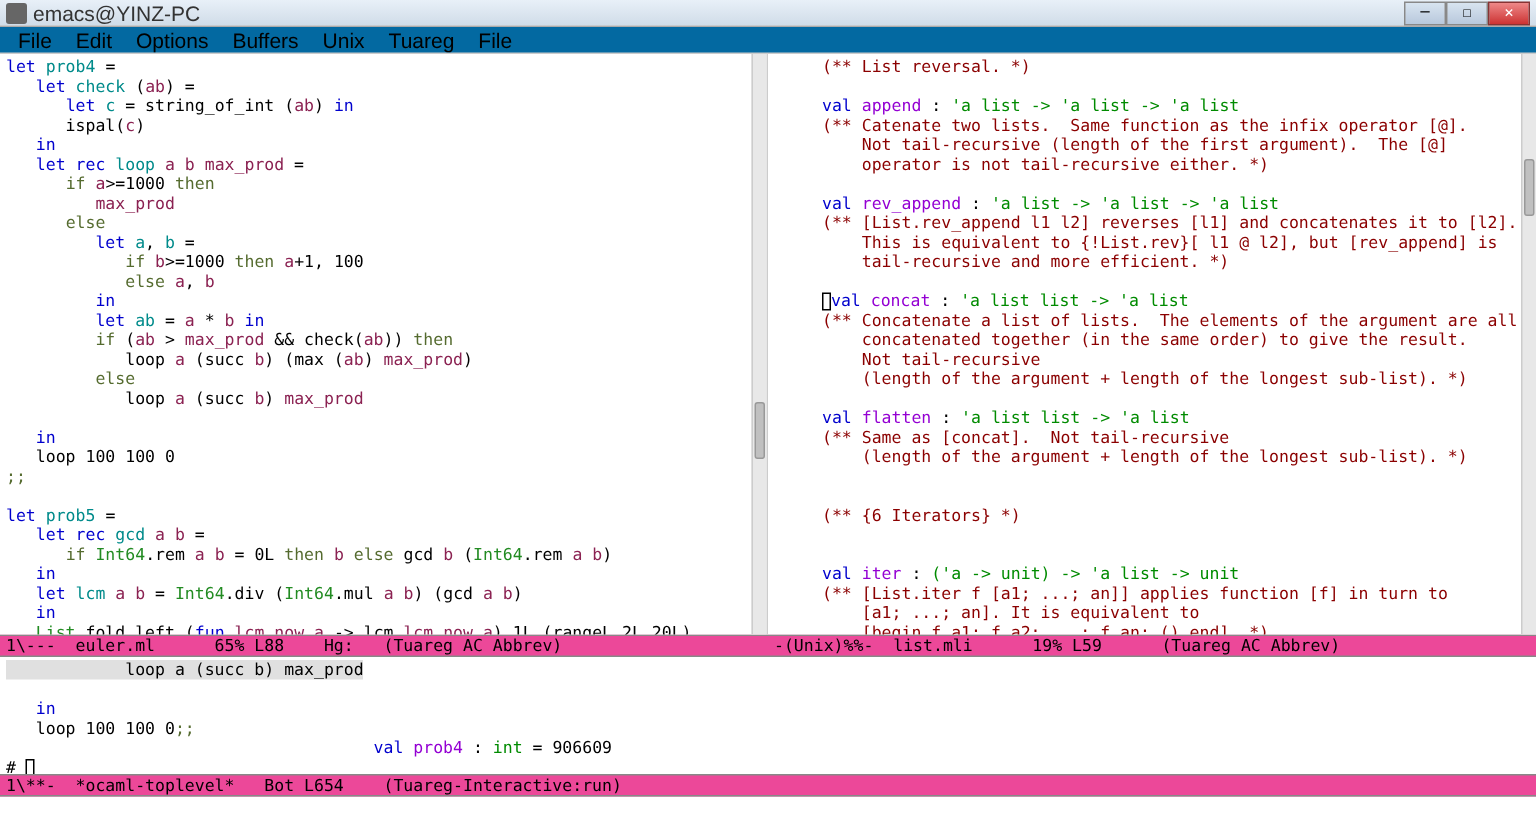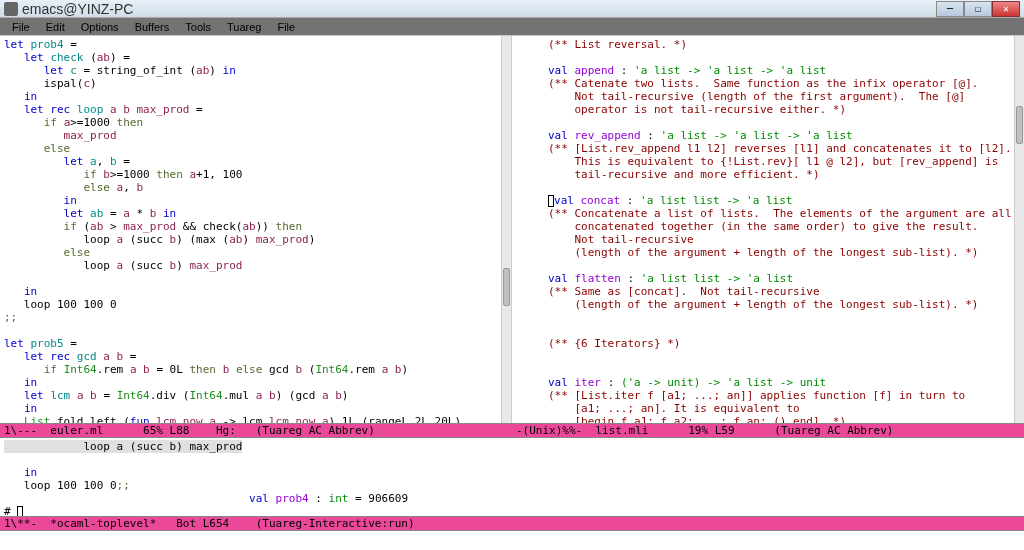--- a/index.html
+++ b/index.html
@@ -4,21 +4,21 @@
   <style>
     * { margin: 0; padding: 0; box-sizing: border-box; }
     body { font-family: 'DejaVu Sans Mono', 'Consolas', monospace; font-size: 11px; background: #fff; overflow: hidden; width: 1024px; height: 550px; }
     .titlebar { height: 18px; background: linear-gradient(to bottom, #e8f0f8, #d0dce8); border-bottom: 1px solid #aaa; display: flex; align-items: center; padding: 0 4px; position: relative; }
     .titlebar-icon { width: 14px; height: 14px; background: #666; margin-right: 4px; border-radius: 2px; }
     .titlebar-text { font-family: 'Segoe UI', sans-serif; font-size: 14px; color: #333; flex: 1; }
     .titlebar-buttons { display: flex; gap: 0; }
     .titlebar-btn { width: 28px; height: 16px; display: flex; align-items: center; justify-content: center; font-size: 10px; cursor: pointer; }
     .titlebar-btn.min, .titlebar-btn.max { background: linear-gradient(to bottom, #d8e4f0, #b8c8dc); border: 1px solid #888; }
     .titlebar-btn.close { background: linear-gradient(to bottom, #e88, #c33); border: 1px solid #833; color: white; }
-    .menubar { height: 18px; background: #737373; border-bottom: 1px solid #ccc; display: flex; align-items: center; padding: 0 4px; font-family: 'Segoe UI', sans-serif; font-size: 11px; }
+    .menubar { height: 18px; background: #0369a1; border-bottom: 1px solid #ccc; display: flex; align-items: center; padding: 0 4px; font-family: 'Segoe UI', sans-serif; font-size: 14px; }
     .menu-item { padding: 0 8px; cursor: pointer; }
     .editor-area { height: 495px; display: flex; flex-direction: column; }
     .top-panes { display: flex; height: 387px; }
     .pane { position: relative; overflow: hidden; background: #fff; }
     .pane.left { width: 50%; border-right: 1px solid #ccc; }
     .pane.right { width: 50%; padding-left: 32px; }
     .code-content { padding: 2px 4px; line-height: 13px; font-size: 11px; white-space: pre; overflow: hidden; }
     .mode-line { height: 15px; background: #ec4899; border-top: 1px solid #888; border-bottom: 1px solid #888; font-size: 11px; padding: 0 4px; display: flex; align-items: center; white-space: pre; }
     .bottom-pane { height: 93px; overflow: hidden; }
     .minibuffer { height: 15px; background: #fff; padding: 0 4px; font-size: 11px; display: flex; align-items: center; }
@@ -48,21 +48,21 @@
     <div class="titlebar-btn max">☐</div>
     <div class="titlebar-btn close">✕</div>
   </div>
 </div>
 
 <div class="menubar" id="menubar">
     <div class="menu-item">File</div>
     <div class="menu-item">Edit</div>
     <div class="menu-item">Options</div>
     <div class="menu-item">Buffers</div>
-    <div class="menu-item">Tools</div>
+    <div class="menu-item">Unix</div>
     <div class="menu-item">Tuareg</div>
     <div class="menu-item">File</div>
   </div>
 
 <div class="editor-area">
   <div class="top-panes">
     <div class="pane left">
       <div class="code-content" id="left-code"><div><span class="kw-blue">let </span><span class="kw-teal">prob4 </span><span>=</span></div><div><span>   </span><span class="kw-blue">let </span><span class="kw-teal">check </span><span>(</span><span class="kw-maroon">ab</span><span>) =</span></div><div><span>      </span><span class="kw-blue">let </span><span class="kw-teal">c </span><span>= string_of_int (</span><span class="kw-maroon">ab</span><span>) </span><span class="kw-blue">in</span></div><div><span>      ispal(</span><span class="kw-maroon">c</span><span>)</span></div><div><span>   </span><span class="kw-blue">in</span></div><div><span>   </span><span class="kw-blue">let rec </span><span class="kw-teal">loop </span><span class="kw-maroon">a b max_prod </span><span>= </span></div><div><span>      </span><span class="kw-olive">if </span><span class="kw-maroon">a</span><span>&gt;=1000 </span><span class="kw-olive">then</span></div><div><span>         </span><span class="kw-maroon">max_prod</span></div><div><span>      </span><span class="kw-olive">else</span></div><div><span>         </span><span class="kw-blue">let </span><span class="kw-teal">a</span><span>, </span><span class="kw-teal">b </span><span>= </span></div><div><span>            </span><span class="kw-olive">if </span><span class="kw-maroon">b</span><span>&gt;=1000 </span><span class="kw-olive">then </span><span class="kw-maroon">a</span><span>+1, 100 </span></div><div><span>            </span><span class="kw-olive">else </span><span class="kw-maroon">a</span><span>, </span><span class="kw-maroon">b</span></div><div><span>         </span><span class="kw-blue">in</span></div><div><span>         </span><span class="kw-blue">let </span><span class="kw-teal">ab </span><span>= </span><span class="kw-maroon">a </span><span>* </span><span class="kw-maroon">b </span><span class="kw-blue">in</span></div><div><span>         </span><span class="kw-olive">if </span><span>(</span><span class="kw-maroon">ab </span><span>&gt; </span><span class="kw-maroon">max_prod </span><span>&amp;&amp; check(</span><span class="kw-maroon">ab</span><span>)) </span><span class="kw-olive">then</span></div><div><span>            loop </span><span class="kw-maroon">a </span><span>(succ </span><span class="kw-maroon">b</span><span>) (max (</span><span class="kw-maroon">ab</span><span>) </span><span class="kw-maroon">max_prod</span><span>)</span></div><div><span>         </span><span class="kw-olive">else</span></div><div><span>            loop </span><span class="kw-maroon">a </span><span>(succ </span><span class="kw-maroon">b</span><span>) </span><span class="kw-maroon">max_prod</span></div><div>&nbsp;</div><div><span>   </span><span class="kw-blue">in</span></div><div><span>   loop 100 100 0</span></div><div><span class="kw-olive">;;</span></div><div>&nbsp;</div><div><span class="kw-blue">let </span><span class="kw-teal">prob5 </span><span>=</span></div><div><span>   </span><span class="kw-blue">let rec </span><span class="kw-teal">gcd </span><span class="kw-maroon">a b </span><span>=</span></div><div><span>      </span><span class="kw-olive">if </span><span class="kw-green">Int64</span><span>.rem </span><span class="kw-maroon">a b </span><span>= 0L </span><span class="kw-olive">then </span><span class="kw-maroon">b </span><span class="kw-olive">else </span><span>gcd </span><span class="kw-maroon">b </span><span>(</span><span class="kw-green">Int64</span><span>.rem </span><span class="kw-maroon">a b</span><span>)</span></div><div><span>   </span><span class="kw-blue">in</span></div><div><span>   </span><span class="kw-blue">let </span><span class="kw-teal">lcm </span><span class="kw-maroon">a b </span><span>= </span><span class="kw-green">Int64</span><span>.div (</span><span class="kw-green">Int64</span><span>.mul </span><span class="kw-maroon">a b</span><span>) (gcd </span><span class="kw-maroon">a b</span><span>)</span></div><div><span>   </span><span class="kw-blue">in</span></div><div><span>   </span><span class="kw-green">List</span><span>.fold_left (</span><span class="kw-blue">fun </span><span class="kw-maroon">lcm_now a </span><span>-&gt; lcm </span><span class="kw-maroon">lcm_now a</span><span>) 1L (rangeL 2L 20L)</span></div></div>
       <div class="scroll-track">
           <div class="scroll-thumb" style="top:60%;height:38px"></div>

